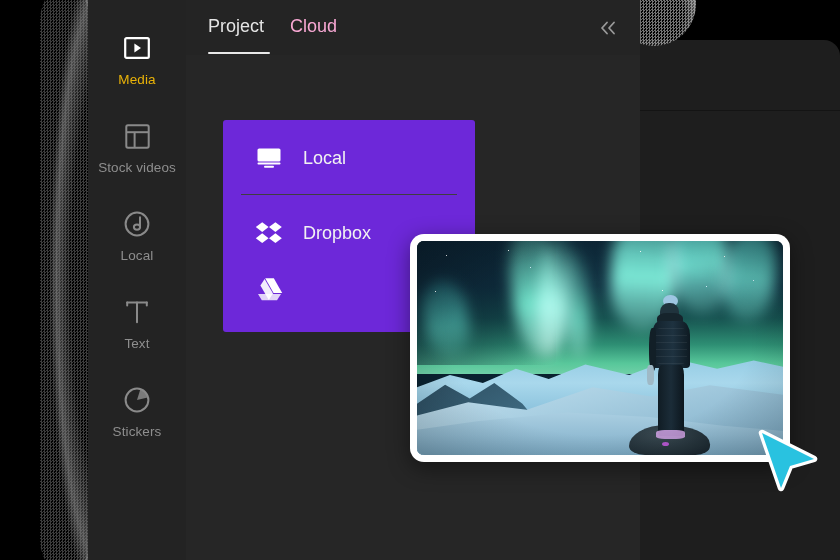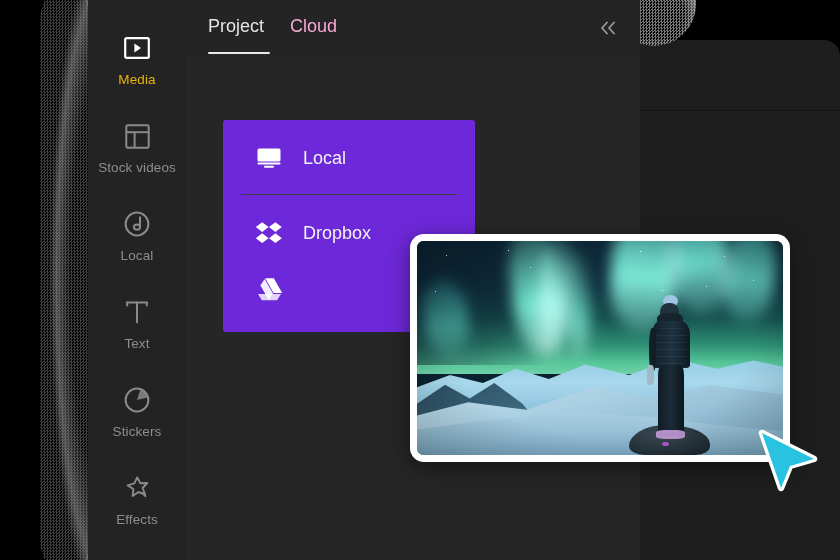--- a/index.html
+++ b/index.html
@@ -575,29 +575,20 @@
     <div class="rail-item">
       <span class="rail-icon">
         <svg width="26" height="26" viewBox="0 0 26 26" fill="none">
           <circle cx="13" cy="13" r="11.4" stroke="currentColor" stroke-width="2"></circle>
           <path d="M13 13 L23.6 10.6 A11.4 11.4 0 0 0 16.4 2.1 Z" fill="currentColor" opacity="0.85"></path>
         </svg>
       </span>
       <span class="rail-label">Stickers</span>
     </div>
 
-    <div class="rail-item">
-      <span class="rail-icon">
-        <svg width="27" height="27" viewBox="0 0 27 27" fill="none">
-          <path d="M13.2 2.4 L16.4 8.3 L23.3 8.0 L18.6 13.0 L21.2 19.6 L14.6 17.0 L8.6 21.0 L9.4 14.1 L3.6 10.3 L10.3 8.4 Z" stroke="currentColor" stroke-width="1.9" stroke-linejoin="round"></path>
-          <path d="M18.6 18.2 L21.4 21.2" stroke="currentColor" stroke-width="1.9" stroke-linecap="round"></path>
-        </svg>
-      </span>
-      <span class="rail-label">Effects</span>
-    </div>
   </nav>
 
   <section class="panel">
 
     <div class="panel-header">
       <span class="tab active">Project</span>
       <span class="tab">Cloud</span>
       <span class="collapse-btn">
         <svg width="20" height="16" viewBox="0 0 20 16" fill="none">
           <path d="M9 2.5 L4 8 L9 13.5" stroke="currentColor" stroke-width="1.8" stroke-linecap="round" stroke-linejoin="round"></path>

